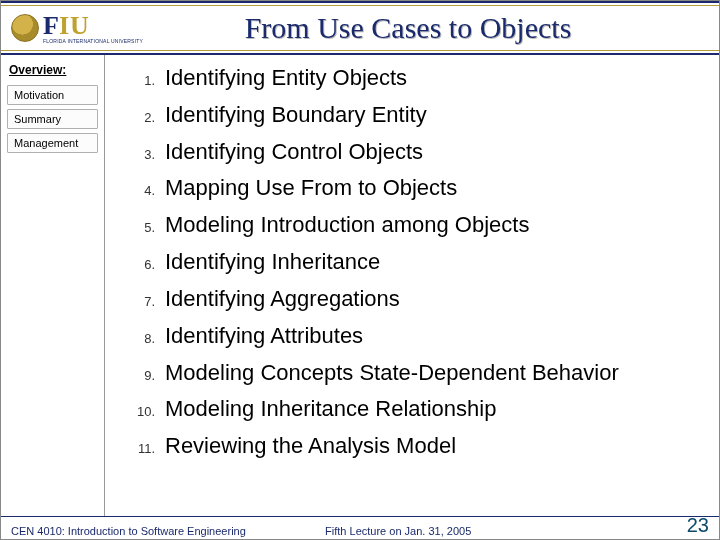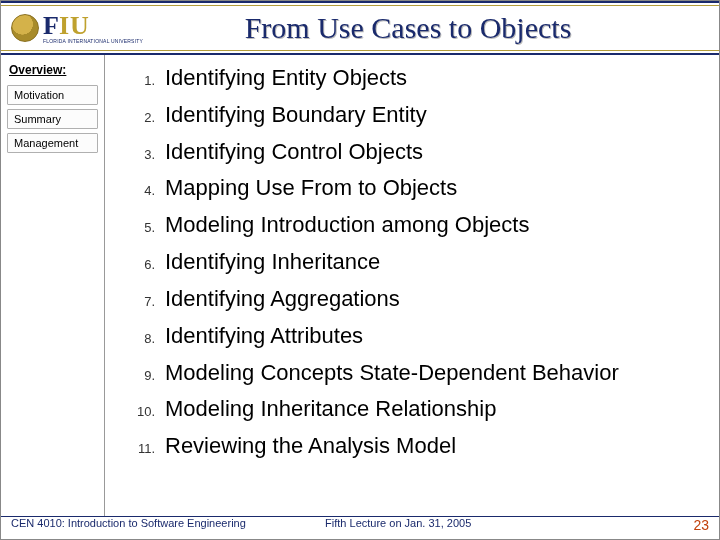--- a/index.html
+++ b/index.html
@@ -88,28 +88,28 @@
   .ol > li::before {
     content: counter(li) ".";
     width: 30px; flex: 0 0 30px;
     font-size: 13px; color: #333; text-align: right; padding-right: 10px;
     font-family: Arial, sans-serif;
   }
   .li-text {
     font-size: 22px; color: #000; line-height: 1.22;
   }
   .footer {
-    height: 22px; display: flex; align-items: flex-start;
+    height: 22px; display: flex; align-items: flex-end;
     font-size: 11px; color: #1a2a6c;
     padding: 0 10px 2px 10px;
     font-family: Arial, sans-serif;
   }
   .f-left  { flex: 0 0 45%; }
   .f-mid   { flex: 0 0 36%; }
-  .f-right { flex: 1; text-align: right; color: #c2410c; font-size: 14px; }
+  .f-right { flex: 1; text-align: right; color: #0c4a6e; font-size: 20px; }
 </style>
 </head>
 <body>
 
 <div class="slide">
 
   <div class="header">
     <div class="logo">
       <div class="crest"></div>
       <div class="fiu">

